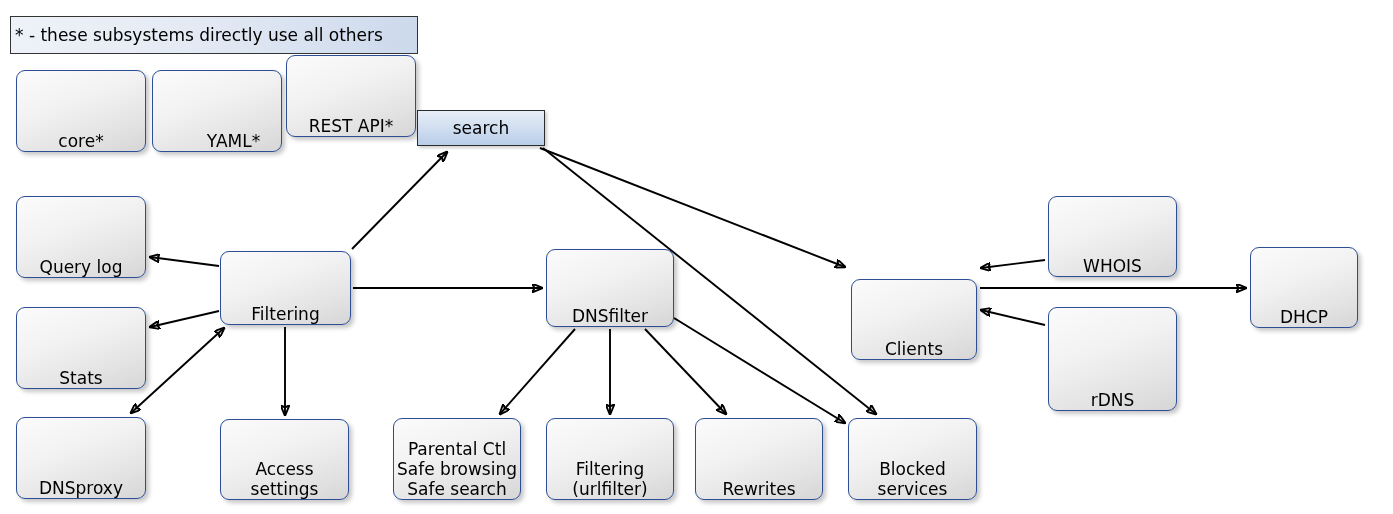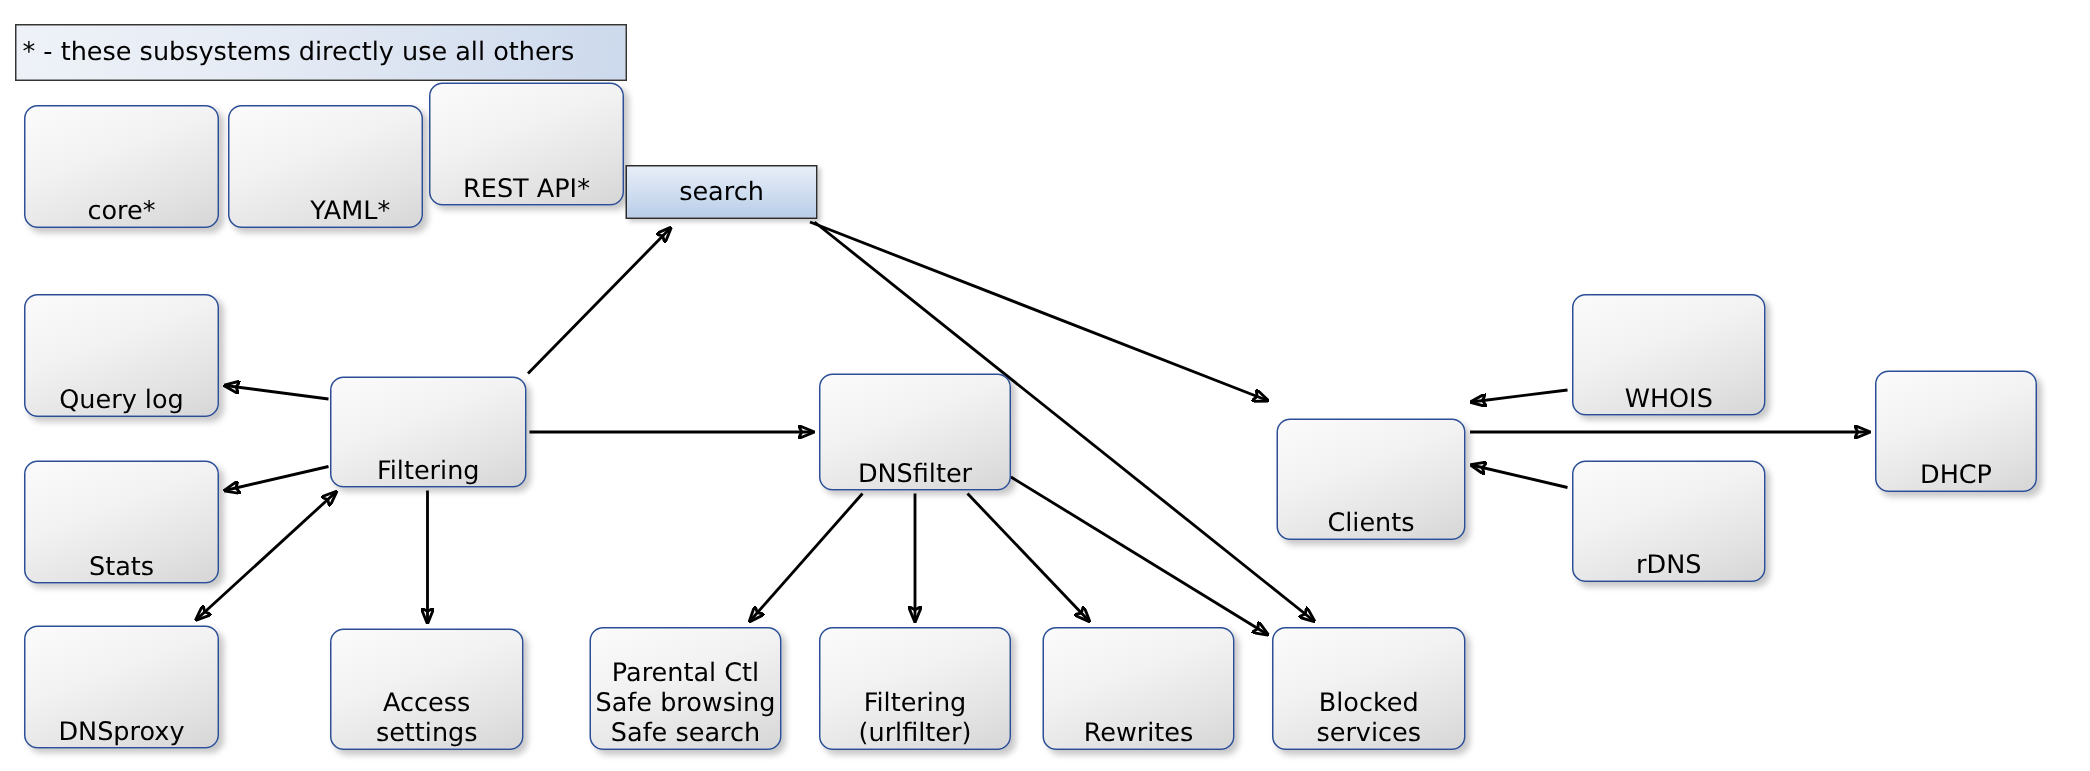--- a/index.html
+++ b/index.html
@@ -136,17 +136,17 @@
       <div class="node" style="left: 393px; top: 418px; width: 128px; height: 82px;"><span>Parental Ctl
 Safe browsing
 Safe search</span></div>
       <div class="node" style="left: 546px; top: 418px; width: 128px; height: 82px;"><span>Filtering
 (urlfilter)</span></div>
       <div class="node" style="left: 695px; top: 418px; width: 128px; height: 82px;"><span>Rewrites</span></div>
       <div class="node" style="left: 848px; top: 418px; width: 129px; height: 82px;"><span>Blocked
 services</span></div>
       <div class="node" style="left: 851px; top: 247px; width: 126px; height: 81px; margin-top: 32px;"><span>Clients</span></div>
       <div class="node" style="left: 1048px; top: 196px; width: 129px; height: 81px;"><span>WHOIS</span></div>
-      <div class="node" style="left: 1048px; top: 307px; width: 129px; height: 81px;"><span>rDNS</span></div>
+      <div class="node" style="left: 1048px; top: 307px; width: 129px; height: 104px;"><span>rDNS</span></div>
       <div class="node" style="left: 1250px; top: 247px; width: 108px; height: 81px;"><span>DHCP</span></div>
     </div>
 
 </div>
 
 </body></html>

